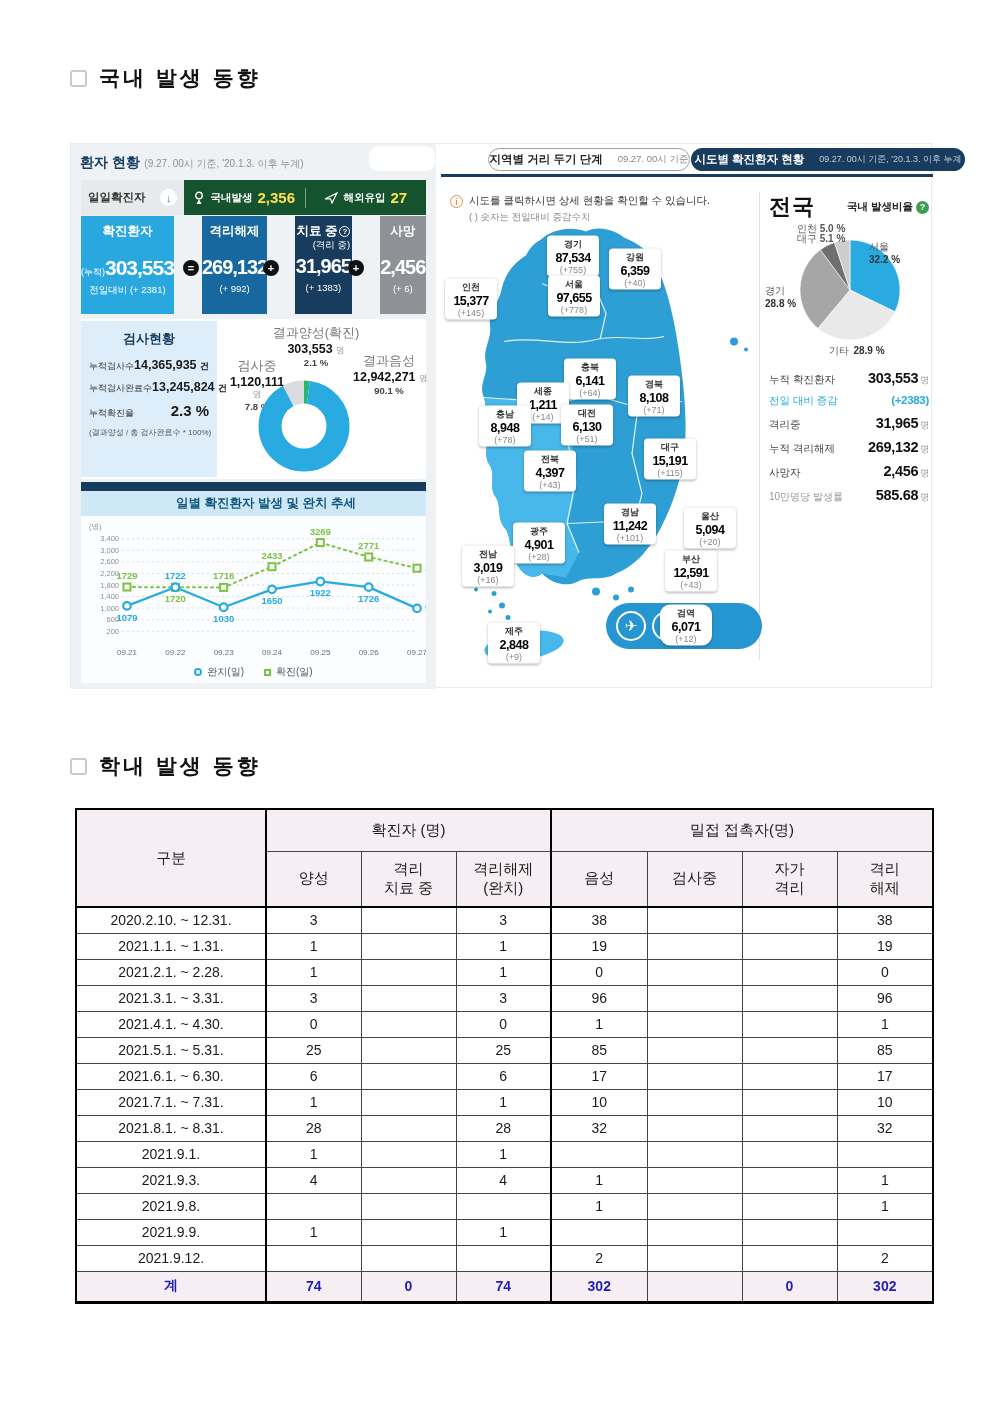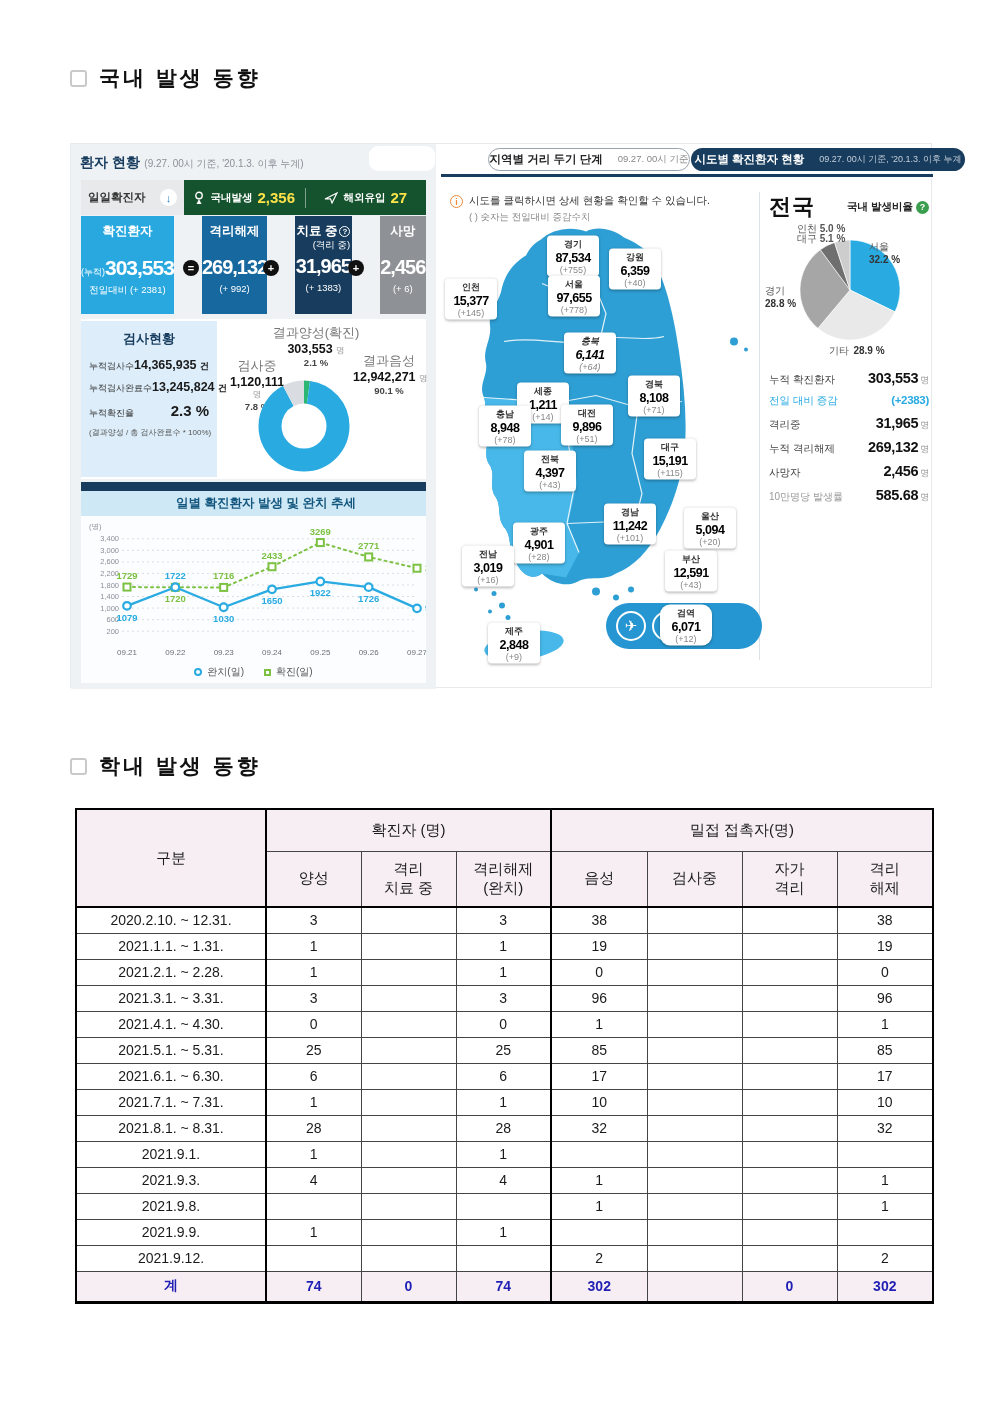--- a/index.html
+++ b/index.html
@@ -386,21 +386,21 @@
           <div class="region-card" style="left: 25px; top: 80px;">
             <div class="rname">인천</div>
             <div class="rval">15,377</div>
             <div class="rdelta">(+145)</div>
           </div>
           <div class="region-card" style="left: 128px; top: 77px;">
             <div class="rname">서울</div>
             <div class="rval">97,655</div>
             <div class="rdelta">(+778)</div>
           </div>
-          <div class="region-card" style="left: 144px; top: 134px; font-style: italic;">
+          <div class="region-card" style="left: 144px; top: 160px;">
             <div class="rname">충북</div>
             <div class="rval">6,141</div>
             <div class="rdelta">(+64)</div>
           </div>
           <div class="region-card" style="left: 97px; top: 184px;">
             <div class="rname">세종</div>
             <div class="rval">1,211</div>
             <div class="rdelta">(+14)</div>
           </div>
           <div class="region-card" style="left: 208px; top: 177px;">
@@ -408,21 +408,21 @@
             <div class="rval">8,108</div>
             <div class="rdelta">(+71)</div>
           </div>
           <div class="region-card" style="left: 59px; top: 207px;">
             <div class="rname">충남</div>
             <div class="rval">8,948</div>
             <div class="rdelta">(+78)</div>
           </div>
           <div class="region-card" style="left: 141px; top: 206px;">
             <div class="rname">대전</div>
-            <div class="rval">9,896</div>
+            <div class="rval">6,130</div>
             <div class="rdelta">(+51)</div>
           </div>
           <div class="region-card" style="left: 224px; top: 240px;">
             <div class="rname">대구</div>
             <div class="rval">15,191</div>
             <div class="rdelta">(+115)</div>
           </div>
           <div class="region-card" style="left: 104px; top: 252px;">
             <div class="rname">전북</div>
             <div class="rval">4,397</div>

